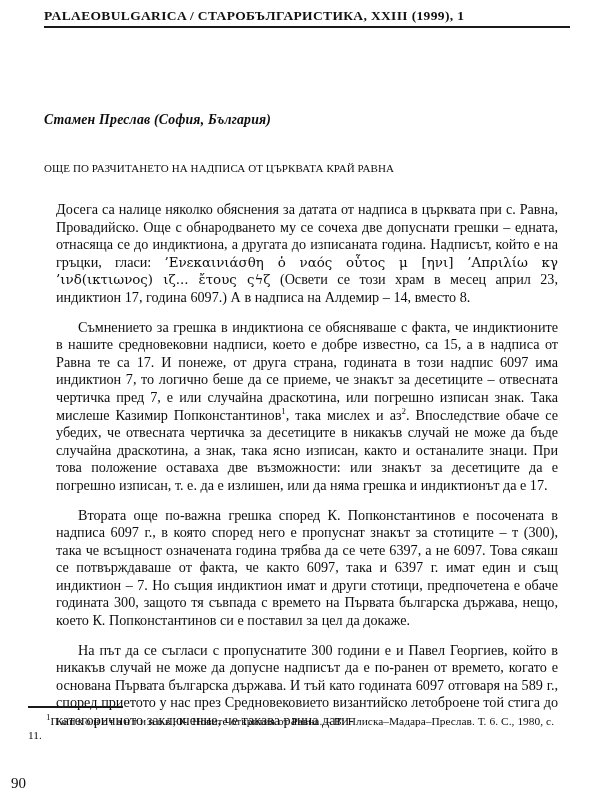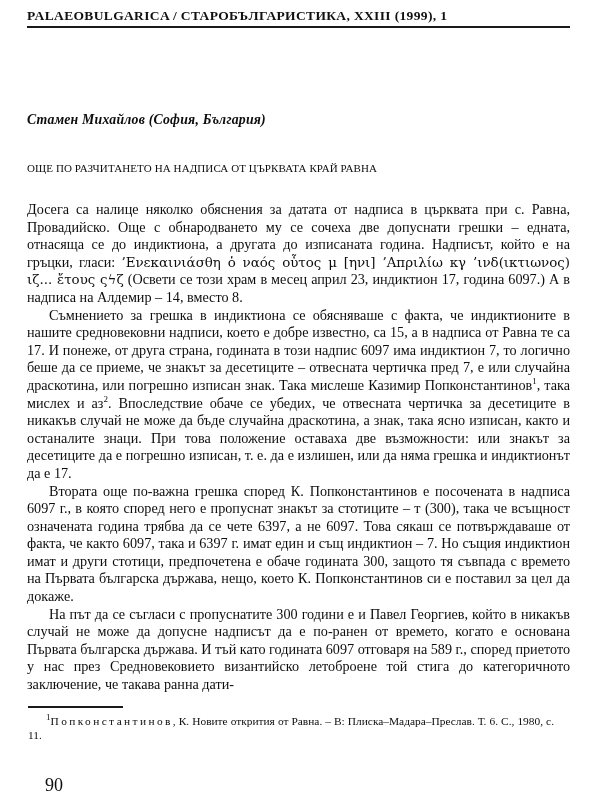--- a/index.html
+++ b/index.html
@@ -14,21 +14,21 @@
     font-family: "Liberation Serif", "DejaVu Serif", serif;
     color: #0d0d0d;
     position: relative;
   }
   .page {
     position: absolute;
     left: 0; top: 0;
     width: 600px;
     height: 800px;
     box-sizing: border-box;
-    padding: 0 30px 0 27px;
+    padding: 0 30px 0 44px;
   }
 
   
   .runhead {
     margin-top: 8px;
     font-family: "Liberation Serif", "DejaVu Serif", serif;
     font-weight: bold;
     font-size: 13.5px;
     letter-spacing: 0.35px;
     white-space: nowrap;
@@ -61,21 +61,21 @@
   
   .body-text {
     margin-top: 27px;
     font-size: 14.2px;
     line-height: 17.6px;
     text-align: justify;
     text-justify: inter-word;
     hyphens: none;
   }
   .body-text p {
-    margin: 0;
+    margin: 12px;
     text-indent: 22px;
   }
   .body-text p.no-indent {
     text-indent: 0;
   }
   .grk {
     font-family: "DejaVu Serif", "Liberation Serif", serif;
     font-size: 13.4px;
   }
   sup {
@@ -103,34 +103,34 @@
     text-indent: 18px;
     margin: 0;
   }
   .fn .sname {
     letter-spacing: 2.4px;
   }
 
   
   .folio {
     position: absolute;
-    left: 45px;
+    left: 11px;
     top: 775px;
-    font-size: 18px;
+    font-size: 15px;
   }
 </style>
 </head>
 <body>
 
 <div class="page">
 
   <div class="runhead">PALAEOBULGARICA / СТАРОБЪЛГАРИСТИКА, XXIII (1999), 1</div>
   <div class="runhead-rule"></div>
 
-  <div class="author">Стамен Михайлов (София, България)</div>
+  <div class="author">Стамен Преслав (София, България)</div>
 
   <h1 class="article-title">ОЩЕ ПО РАЗЧИТАНЕТО НА НАДПИСА ОТ ЦЪРКВАТА КРАЙ РАВНА</h1>
 
   <div class="body-text">
 
     <p class="no-indent"><span>Досега са налице няколко обяснения за датата от надписа в църквата при с. Равна, Провадийско. Още с обнародването му се сочеха две допуснати грешки – едната, отнасяща се до индиктиона, а другата до изписаната година. Надписът, който е на гръцки, гласи: </span><span class="grk">’Ενεκαινιάσθη ὁ ναός οὗτος μ [ηνι] ’Απριλίω κγ ’ινδ(ικτιωνος) ιζ... ἔτους ςϟζ</span><span> (Освети се този храм в месец април 23, индиктион 17, година 6097.) А в надписа на Алдемир – 14, вместо 8.</span></p>
 
     <p><span>Съмнението за грешка в индиктиона се обясняваше с факта, че индиктионите в нашите средновековни надписи, което е добре известно, са 15, а в надписа от Равна те са 17. И понеже, от друга страна, годината в този надпис 6097 има индиктион 7, то логично беше да се приеме, че знакът за десетиците – отвесната чертичка пред 7, е или случайна драскотина, или погрешно изписан знак. Така мислеше Казимир Попконстантинов</span><sup>1</sup><span>, така мислех и аз</span><sup>2</sup><span>. Впоследствие обаче се убедих, че отвесната чертичка за десетиците в никакъв случай не може да бъде случайна драскотина, а знак, така ясно изписан, както и останалите знаци. При това положение оставаха две възможности: или знакът за десетиците да е погрешно изписан, т. е. да е излишен, или да няма грешка и индиктионът да е 17.</span></p>
 
     <p>Втората още по-важна грешка според К. Попконстантинов е посочената в надписа 6097 г., в която според него е пропуснат знакът за стотиците –  т (300), така че всъщност означената година трябва да се чете 6397, а не 6097. Това сякаш се потвърждаваше от факта, че както 6097, така и 6397 г. имат един и същ индиктион – 7. Но същия индиктион имат и други стотици, предпочетена е обаче годината 300, защото тя съвпада с времето на Първата българска държава, нещо, което К. Попконстантинов си е поставил за цел да докаже.</p>

